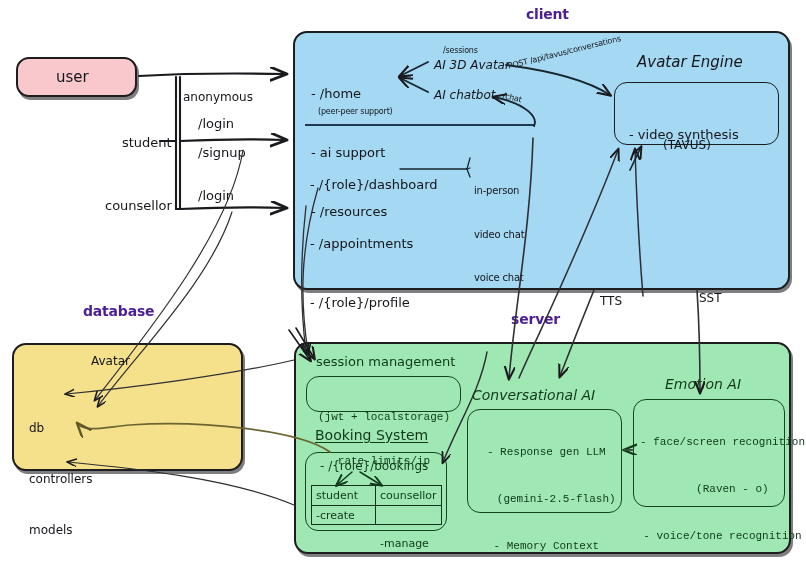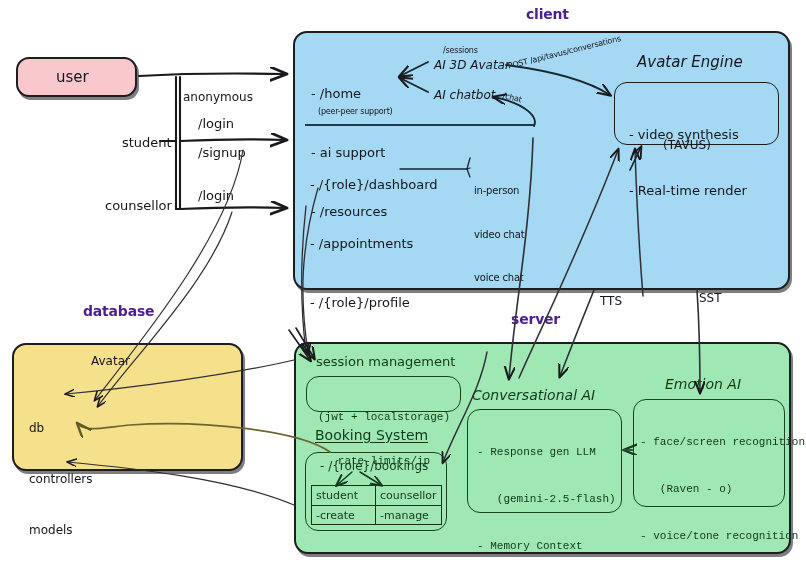--- a/index.html
+++ b/index.html
@@ -42,21 +42,21 @@
     border-radius:13px;
     background:transparent;
   }
   .inner.greenline{border-color:#16441f;}
 
   .hand{
     font-family:"DejaVu Sans", sans-serif;
     color:#14161a;
     white-space:pre;
   }
-  .hand.g{color:#103a18;}
+  .hand.g{color:#103a18;text-align:center;}
 
   .txt{position:absolute;white-space:pre;line-height:1.22;}
 
   .lst{position:absolute;line-height:1.52;}
   .lst div{white-space:pre;}
 
   .sml{font-size:8px;letter-spacing:-0.2px;}
   .tiny{font-size:10px;letter-spacing:-0.2px;}
   .s11{font-size:11px;font-family:Liberation Mono, monospace;}
   .s12{font-size:12px;}
@@ -130,21 +130,20 @@
   <div class="lst hand tiny" style="left:474px;top:155px;line-height:1.45;">
     <div>in-person</div>
     <div>video chat</div>
     <div>voice chat</div>
   </div>
 
   <div class="txt hand ital s15" style="left:637px;top:53px;">Avatar Engine</div>
   <div class="inner" style="left:614px;top:82px;width:165px;height:63px;"></div>
   <div class="lst hand s13" style="left:629px;top:88px;line-height:1.45;">
     <div>- video synthesis</div>
-    <div>- Real-time render</div>
   </div>
   <div class="txt hand s12" style="left:663px;top:138px;">(TAVUS)</div>
 
   <div class="box database" style="left:12px;top:343px;width:231px;height:128px;"></div>
   <div class="txt hand s12" style="left:91px;top:354px;">Avatar</div>
   <div class="lst hand s12" style="left:29px;top:386px;line-height:1.42;">
     <div>db</div>
     <div>controllers</div>
     <div>models</div>
     
@@ -166,21 +165,21 @@
   <div class="inner greenline" style="left:305px;top:452px;width:142px;height:79px;"></div>
   <div class="txt hand g s12" style="left:320px;top:459px;">- /{role}/bookings</div>
 
   <div class="tbl" style="left:311px;top:485px;width:131px;height:40px;">
     <div class="row top">
       <div class="cell b" style="width:64px;height:20px;">student</div>
       <div class="cell" style="width:65px;height:20px;">counsellor</div>
     </div>
     <div class="row">
       <div class="cell b" style="width:64px;height:19px;">-create</div>
-      <div class="cell" style="width:65px;height:19px;">-manage</div>
+      <div class="cell" style="width:65px;height:19px;margin-top:28px;">-manage</div>
     </div>
   </div>
 
   <div class="txt hand g ital s14" style="left:472px;top:387px;">Conversational AI</div>
   <div class="inner greenline" style="left:467px;top:409px;width:155px;height:104px;"></div>
   <div class="lst hand g s11" style="left:477px;top:414px;line-height:1.42;">
     <div>- Response gen LLM</div>
     <div>   (gemini-2.5-flash)</div>
     <div>- Memory Context</div>
     

